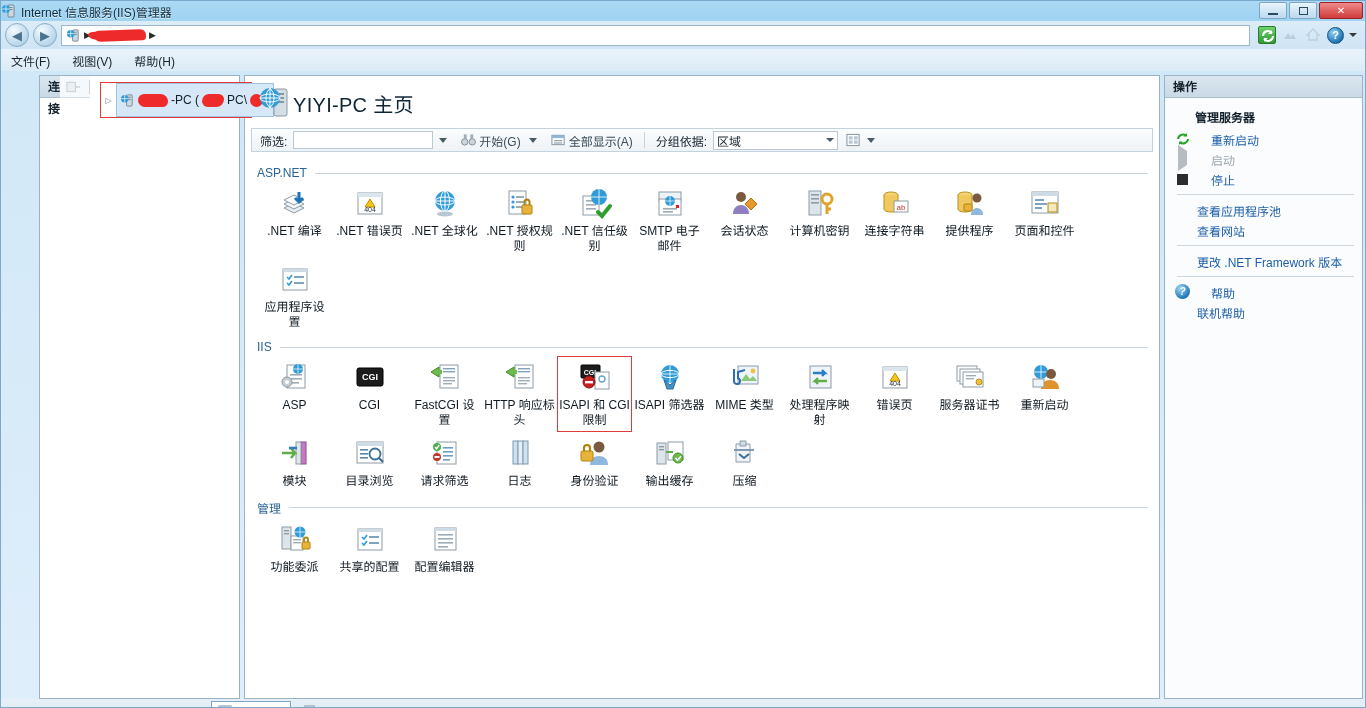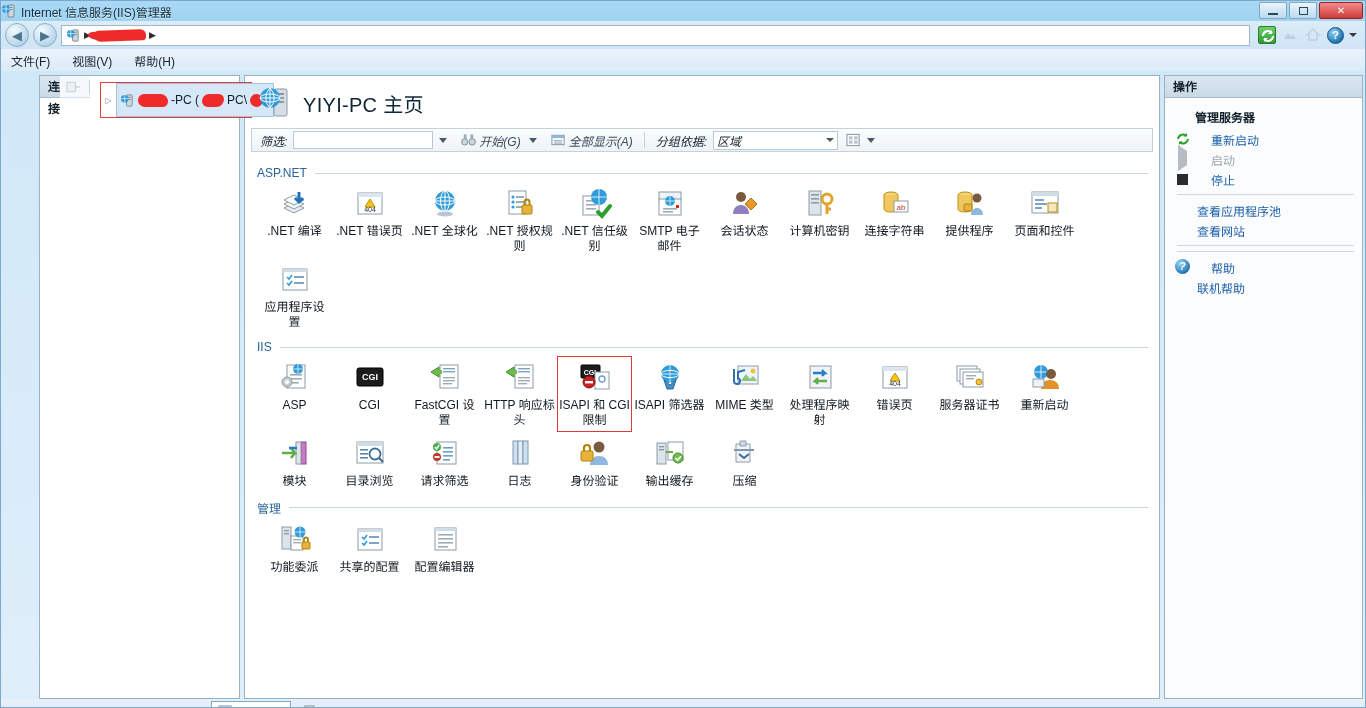--- a/index.html
+++ b/index.html
@@ -155,36 +155,36 @@
   .blob.b3 { width: 13px; height: 13px; border-radius: 50%; }
 
   
   .centerpane {
     flex: 1; background: #ffffff;
     border: 1px solid #9ab3c4;
     display: flex; flex-direction: column;
     overflow: hidden;
   }
   .cp-title {
-    display: flex; align-items: center; gap: 10px;
+    display: flex; align-items: center; 
     padding: 10px 0 6px 12px;
   }
   .cp-title .big-icon { width: 36px; height: 34px; position: relative; }
   .cp-title h1 {
     margin: 0; font-size: 20px; font-weight: normal; color: #0c2433;
     letter-spacing: .3px;
   }
   .filterbar {
     margin: 2px 6px 0 6px;
     height: 24px;
     display: flex; align-items: center;
     background: linear-gradient(#fbfdfe, #eef3f7);
     border: 1px solid #c3d2dd;
     font-size: 12px; color: #18242e;
-    padding: 0 4px; gap: 2px; font-style: italic;
+    padding: 0 4px; gap: 2px;
   }
   .fb-label { padding: 0 4px; }
   .fb-input {
     width: 140px; height: 18px; background: #fff;
     border: 1px solid #b9c8d4; margin-right: 2px;
   }
   .fb-arrow { width:0;height:0;border-left:4px solid transparent;border-right:4px solid transparent;border-top:5px solid #4a5b68; margin: 0 8px 0 2px;}
   .fb-btn { display: flex; align-items: center; gap: 3px; padding: 0 4px; color: #3c4d59; }
   .fb-sep { width: 1px; height: 16px; background: #c6d3dd; margin: 0 5px; }
   .fb-combo {
@@ -905,20 +905,23 @@
 
         <div class="act-item noicon">
           <span class="atext">查看应用程序池</span>
         </div>
         <div class="act-item noicon">
           <span class="atext">查看网站</span>
         </div>
 
         <div class="act-sep"></div>
 
+        <div class="act-item noicon">
+          <span class="atext">更改 .NET Framework 版本</span>
+        </div>
 
         <div class="act-sep"></div>
 
         <div class="act-item">
           <span class="aic">
               <i class="icon-help">?</i>
             </span>
           <span class="atext">帮助</span>
         </div>
         <div class="act-item noicon">

